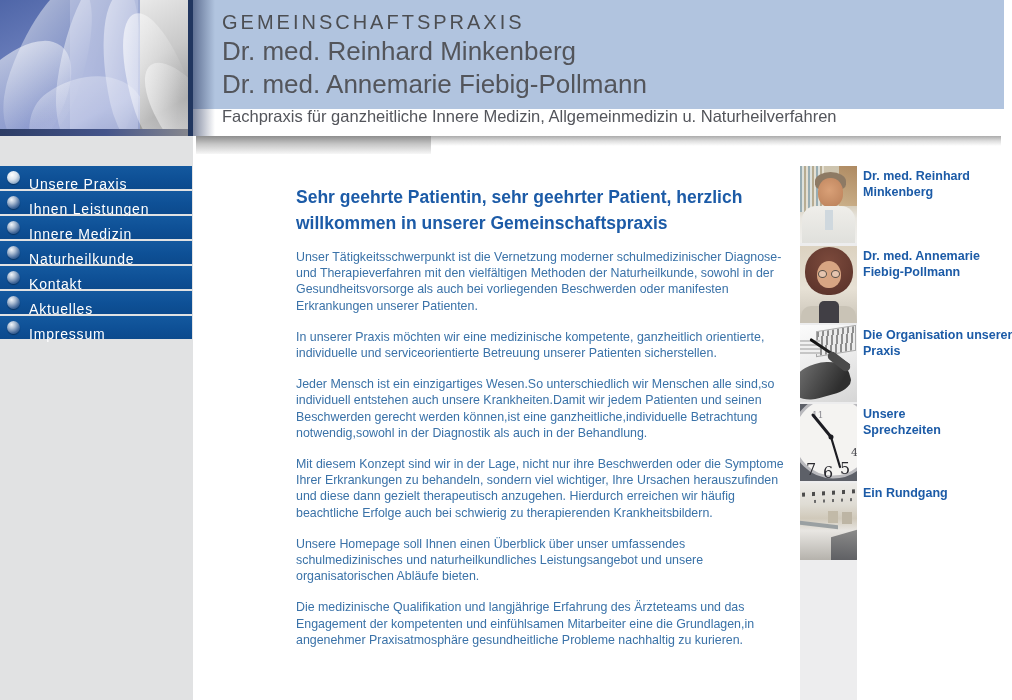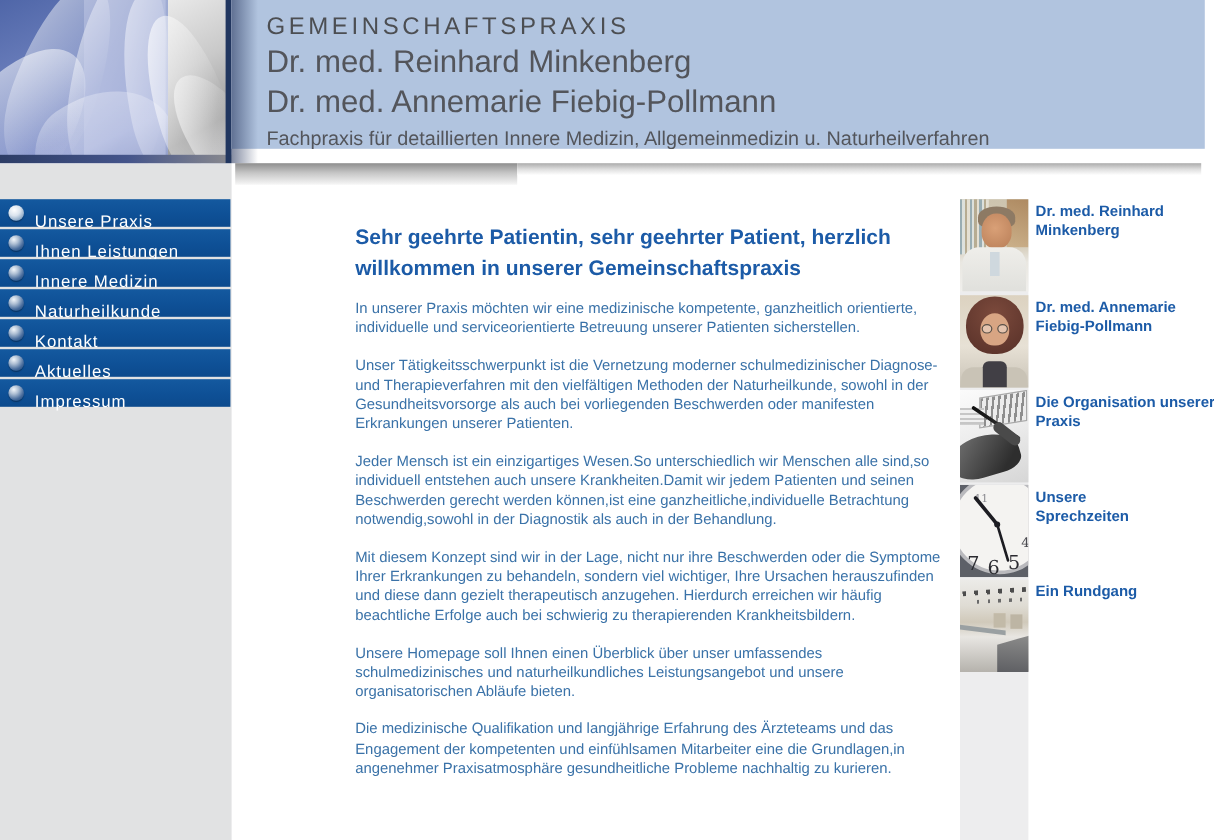--- a/index.html
+++ b/index.html
@@ -21,21 +21,21 @@
   .leaf.l5 { left:35px; top:70px; width:110px; height:120px; transform:rotate(55deg); opacity:.5; }
   .photo-band-mid { position:absolute; left:70px; top:0; width:68px; height:136px; background:rgba(210,216,240,0.38); }
   .photo-band-right { position:absolute; left:140px; top:0; width:53px; height:136px;
                       background:linear-gradient(150deg,#e9e9e9 0%,#c9c9c9 40%,#9d9d9d 75%,#b9b9bb 100%); }
   .leaf.g1 { left:128px; top:10px; width:60px; height:150px; transform:rotate(-18deg); opacity:.85; }
   .leaf.g2 { left:155px; top:55px; width:55px; height:110px; transform:rotate(-35deg); opacity:.7; }
   .photo-bottom-edge { position:absolute; left:0; bottom:0; width:193px; height:7px; background:linear-gradient(90deg,#2d3d66 0%,#44548a 55%,#8a8a8e 100%); }
   .photo-right-edge { position:absolute; left:188px; top:0; width:5px; height:136px; background:#21365f; }
 
   
-  .header-band { position:absolute; left:193px; top:0; width:811px; height:124px; background:#b1c4df; }
+  .header-band { position:absolute; left:193px; top:0; width:811px; height:109px; background:#b1c4df; }
   .header-left-shade { position:absolute; left:0; top:0; width:22px; height:136px; background:linear-gradient(90deg, rgba(30,45,85,0.55), rgba(30,45,85,0)); }
   .header-text { position:absolute; left:29px; top:9px; color:#4f5156; }
   .h-sup { font-size:20px; letter-spacing:3px; color:#4c4e52; line-height:26px; }
   .h-doc { font-size:26px; color:#53555b; line-height:33px; font-weight:400; }
   .h-sub { font-size:16.5px; color:#53555b; line-height:24px; margin-top:3px; }
 
   
   .shadow-a { position:absolute; left:196px; top:136px; width:235px; height:18px;
               background:linear-gradient(180deg,#8e8e8e 0%,#c6c6c6 45%,#f7f7f7 100%); }
   .shadow-b { position:absolute; left:431px; top:136px; width:570px; height:10px;
@@ -132,21 +132,21 @@
     <div class="photo-bottom-edge"></div>
     <div class="photo-right-edge"></div>
   </div>
 
   <div class="header-band">
     <div class="header-left-shade"></div>
     <div class="header-text">
       <div class="h-sup">GEMEINSCHAFTSPRAXIS</div>
       <div class="h-doc">Dr. med. Reinhard Minkenberg</div>
       <div class="h-doc">Dr. med. Annemarie Fiebig-Pollmann</div>
-      <div class="h-sub">Fachpraxis für detaillierten Innere Medizin, Allgemeinmedizin u. Naturheilverfahren</div>
+      <div class="h-sub">Fachpraxis für ganzheitliche Innere Medizin, Allgemeinmedizin u. Naturheilverfahren</div>
     </div>
   </div>
 
   <div class="shadow-a"></div>
   <div class="shadow-b"></div>
 
   <nav class="nav">
     <div class="nav-item active">
       <span class="bullet"></span>
       <span class="nav-label">Unsere Praxis</span>
@@ -173,26 +173,26 @@
     </div>
     <div class="nav-item">
       <span class="bullet"></span>
       <span class="nav-label">Impressum</span>
     </div>
   </nav>
 
   <main class="main">
     <h1>Sehr geehrte Patientin, sehr geehrter Patient, herzlich
 willkommen in unserer Gemeinschaftspraxis</h1>
-    <p>In unserer Praxis möchten wir eine medizinische kompetente, ganzheitlich orientierte,
-individuelle und serviceorientierte Betreuung unserer Patienten sicherstellen.</p>
     <p>Unser Tätigkeitsschwerpunkt ist die Vernetzung moderner schulmedizinischer Diagnose-
 und Therapieverfahren mit den vielfältigen Methoden der Naturheilkunde, sowohl in der
 Gesundheitsvorsorge als auch bei vorliegenden Beschwerden oder manifesten
 Erkrankungen unserer Patienten.</p>
+    <p>In unserer Praxis möchten wir eine medizinische kompetente, ganzheitlich orientierte,
+individuelle und serviceorientierte Betreuung unserer Patienten sicherstellen.</p>
     <p>Jeder Mensch ist ein einzigartiges Wesen.So unterschiedlich wir Menschen alle sind,so
 individuell entstehen auch unsere Krankheiten.Damit wir jedem Patienten und seinen
 Beschwerden gerecht werden können,ist eine ganzheitliche,individuelle Betrachtung
 notwendig,sowohl in der Diagnostik als auch in der Behandlung.</p>
     <p>Mit diesem Konzept sind wir in der Lage, nicht nur ihre Beschwerden oder die Symptome
 Ihrer Erkrankungen zu behandeln, sondern viel wichtiger, Ihre Ursachen herauszufinden
 und diese dann gezielt therapeutisch anzugehen. Hierdurch erreichen wir häufig
 beachtliche Erfolge auch bei schwierig zu therapierenden Krankheitsbildern.</p>
     <p>Unsere Homepage soll Ihnen einen Überblick über unser umfassendes
 schulmedizinisches und naturheilkundliches Leistungsangebot und unsere

